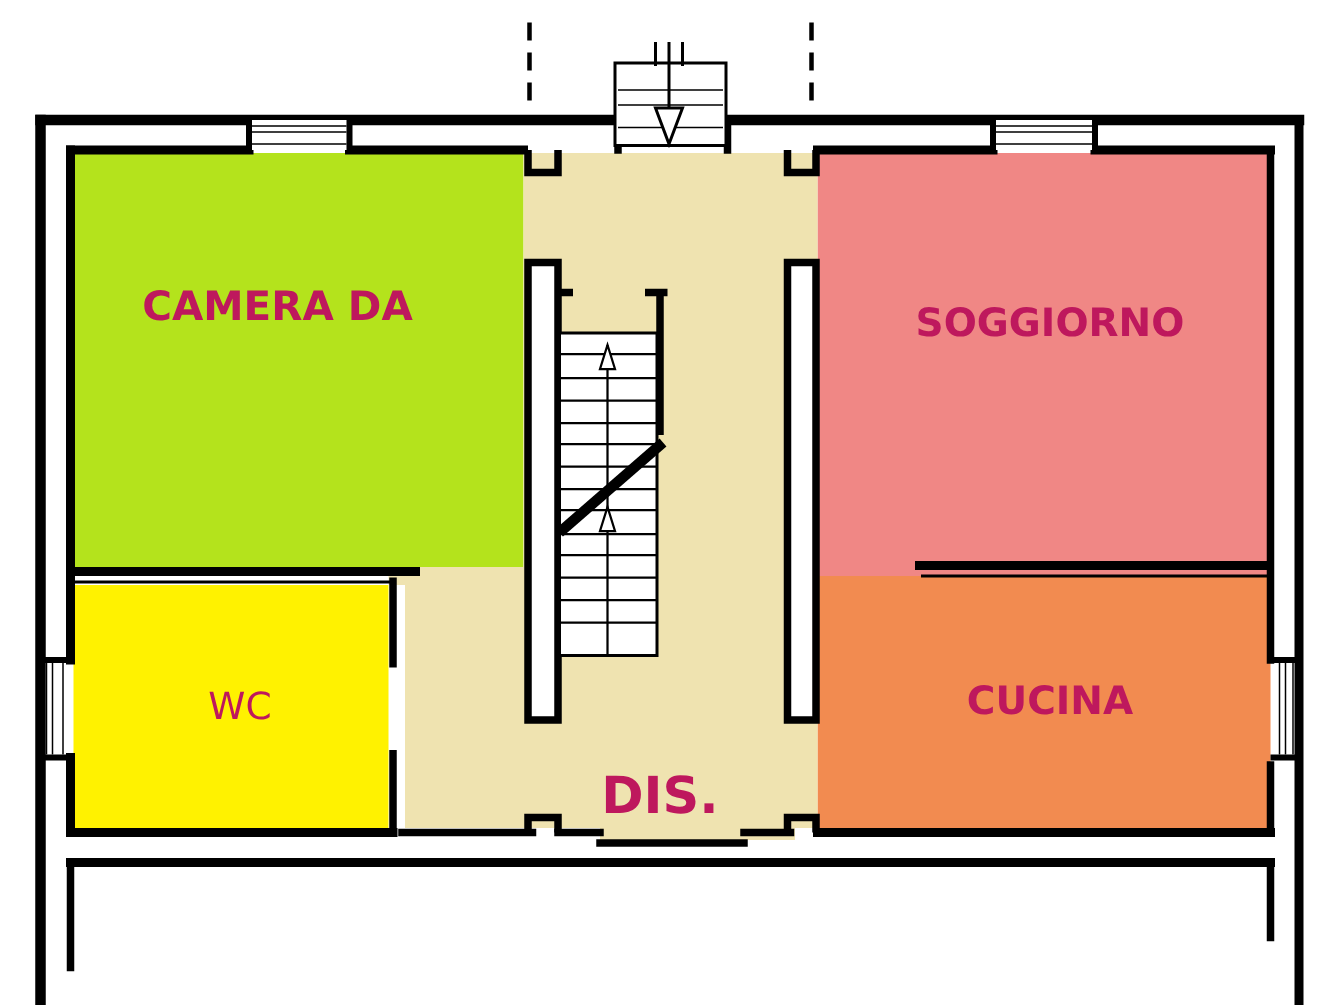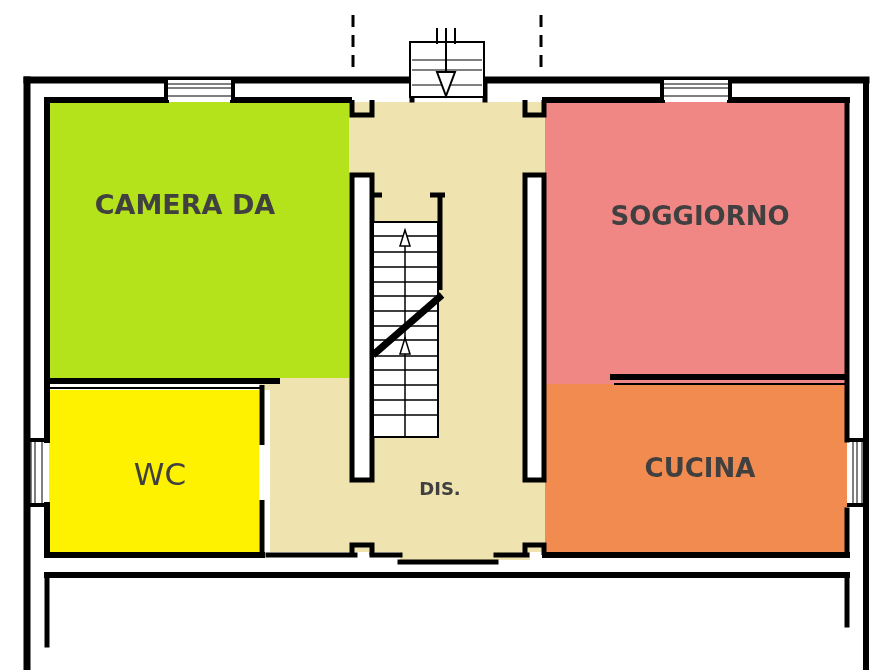--- a/index.html
+++ b/index.html
@@ -1,18 +1,18 @@
 <!DOCTYPE html>
 <html><head>
 <meta charset="utf-8">
 <style>
   html, body { margin:0; padding:0; background:#ffffff; }
   body { width:893px; height:670px; overflow:hidden; position:relative; font-family:"DejaVu Sans", sans-serif; }
   svg { position:absolute; left:0; top:0; }
-  .label { position:absolute; color:#404040; font-weight:bold; font-family:"DejaVu Sans", sans-serif; text-align:center; line-height:1.25; }
+  .label { position:absolute; color:#be185d; font-weight:bold; font-family:"DejaVu Sans", sans-serif; text-align:center; line-height:1.25; }
   .label-thin { font-weight:normal; }
 </style>
 </head>
 <body>
 
 <svg width="893" height="670" viewBox="0 0 893 670">
 
   <rect x="49" y="102" width="300" height="276" fill="#b4e31c"></rect>
   <rect x="545" y="102" width="302" height="282" fill="#f08785"></rect>
   <rect x="49" y="390" width="210" height="162" fill="#fff200"></rect>
@@ -94,15 +94,15 @@
     <path d="M373 355 L442 295" stroke-width="7"></path>
     <path d="M400 246 L405 230 L410 246 Z" stroke-width="1.5"></path>
     <path d="M400 354 L405 338 L410 354 Z" stroke-width="1.5"></path>
   </g>
 </svg>
 
 <div class="label" style="left:70px; top:188px; width:230px; font-size:27px;">
   <div>CAMERA DA</div>
 </div>
 <div class="label" style="left:580px; top:200px; width:240px; font-size:26px;">SOGGIORNO</div>
-<div class="label label-thin" style="left:110px; top:455px; width:100px; font-size:31px;">WC</div>
+<div class="label label-thin" style="left:110px; top:455px; width:100px; font-size:25px;">WC</div>
 <div class="label" style="left:610px; top:452px; width:180px; font-size:26px;">CUCINA</div>
-<div class="label" style="left:390px; top:478px; width:100px; font-size:18px;">DIS.</div>
+<div class="label" style="left:390px; top:510px; width:100px; font-size:34px;">DIS.</div>
 
 </body></html>

